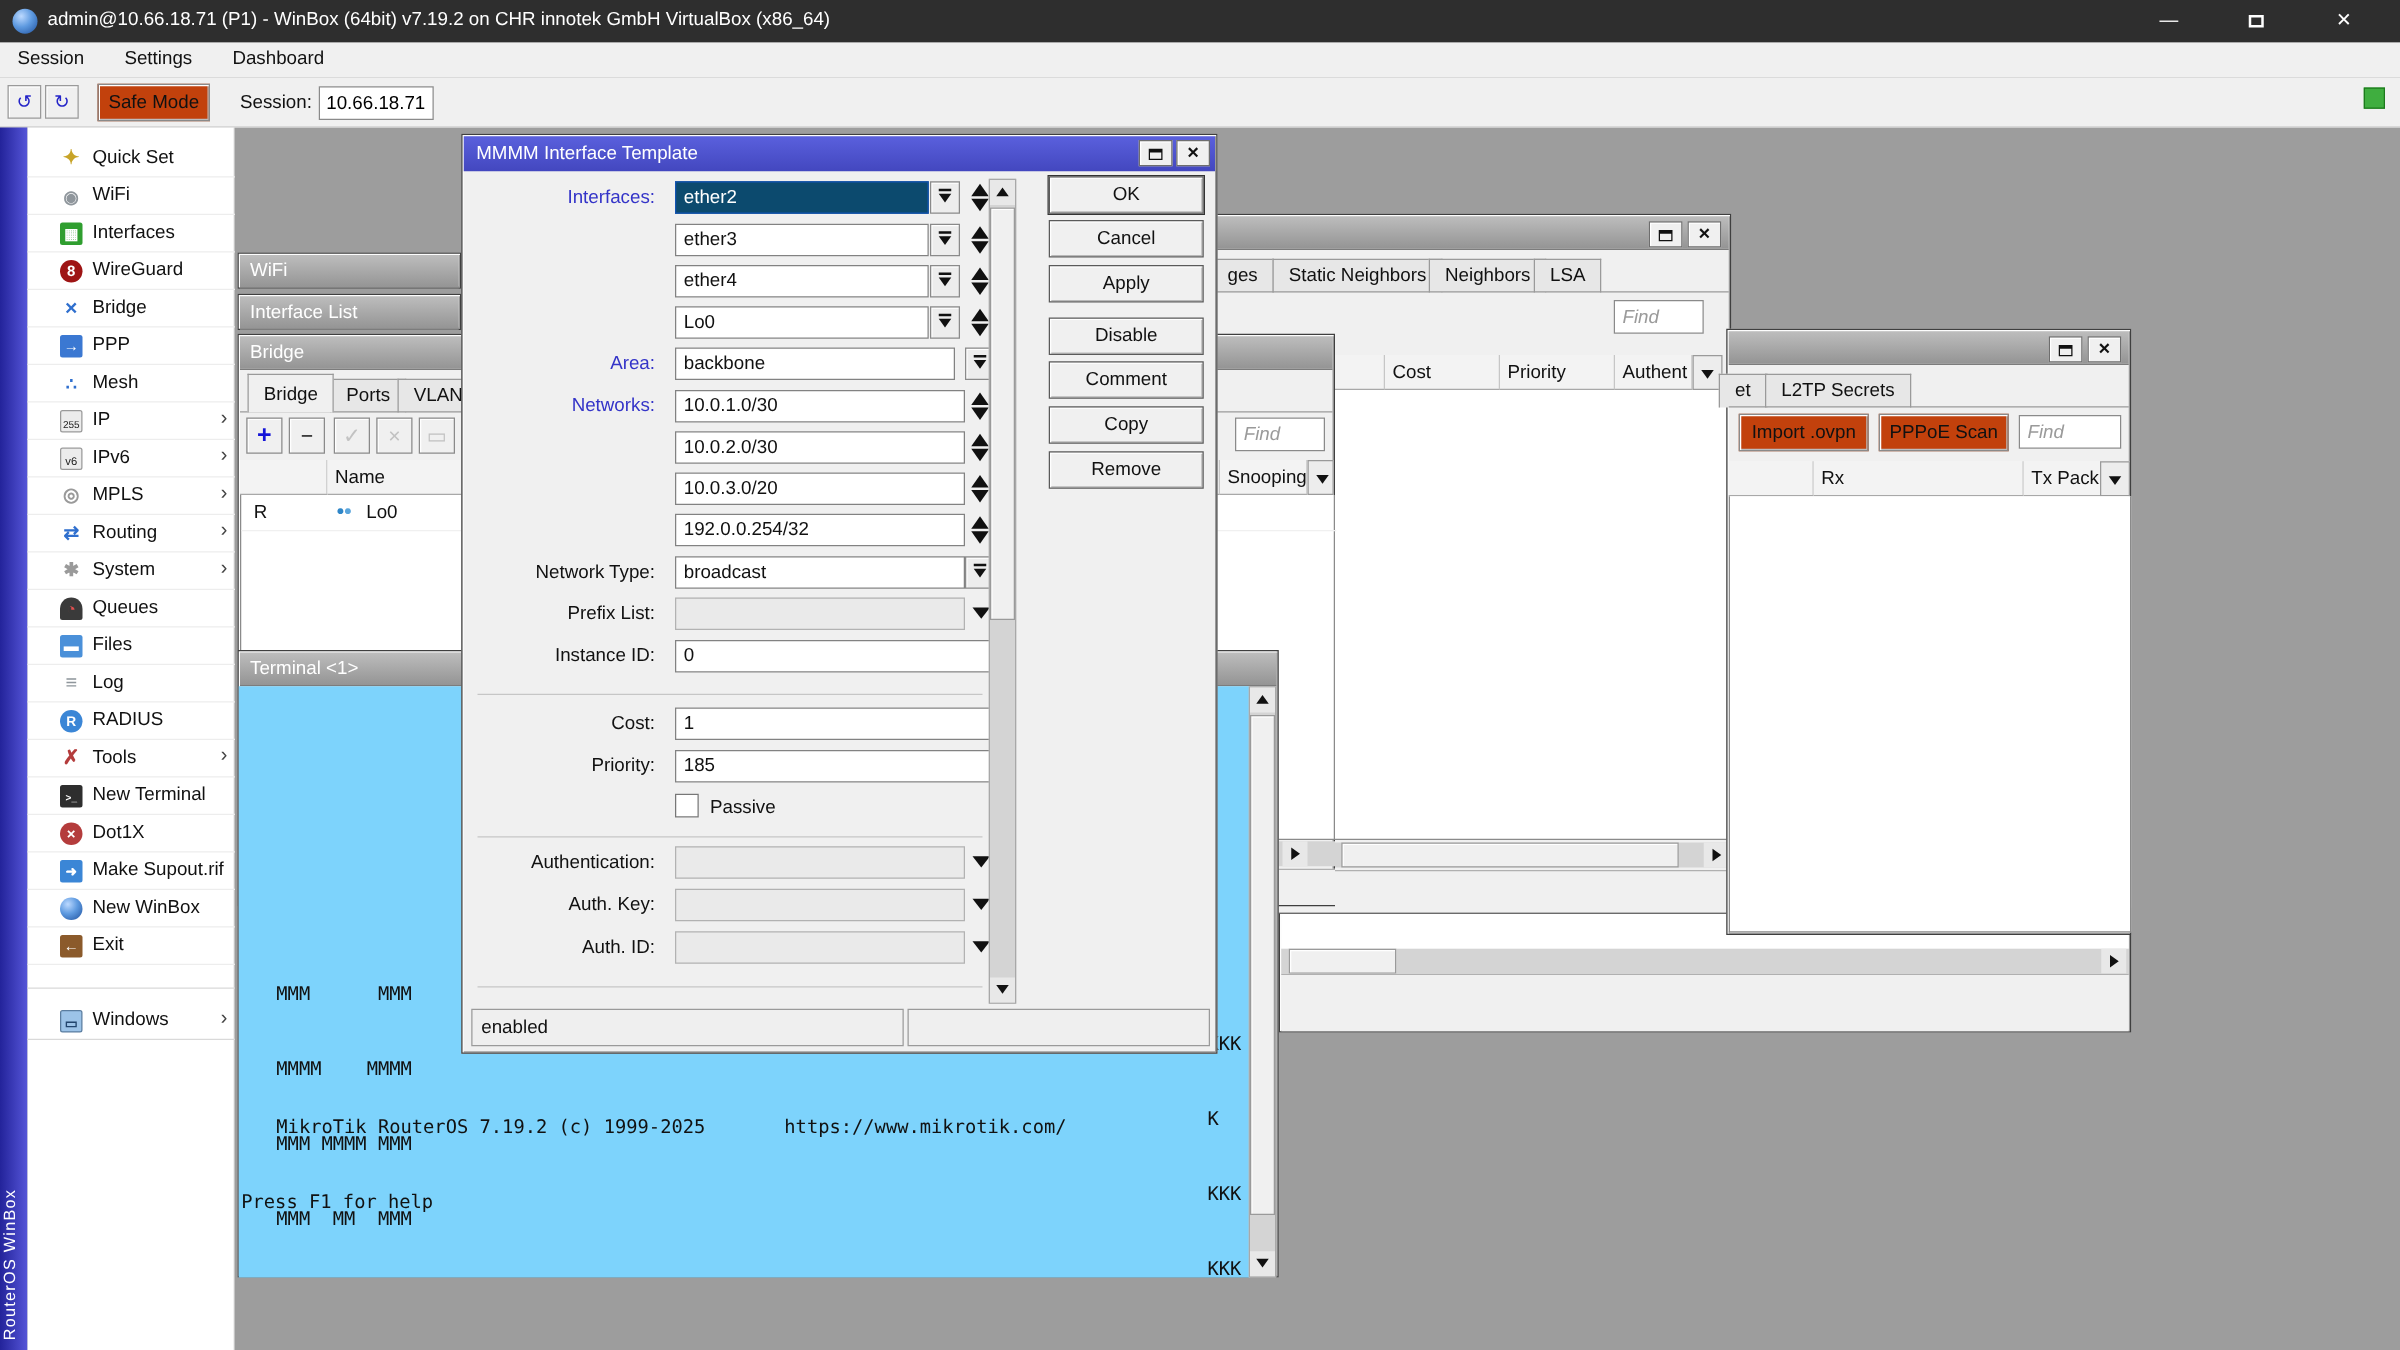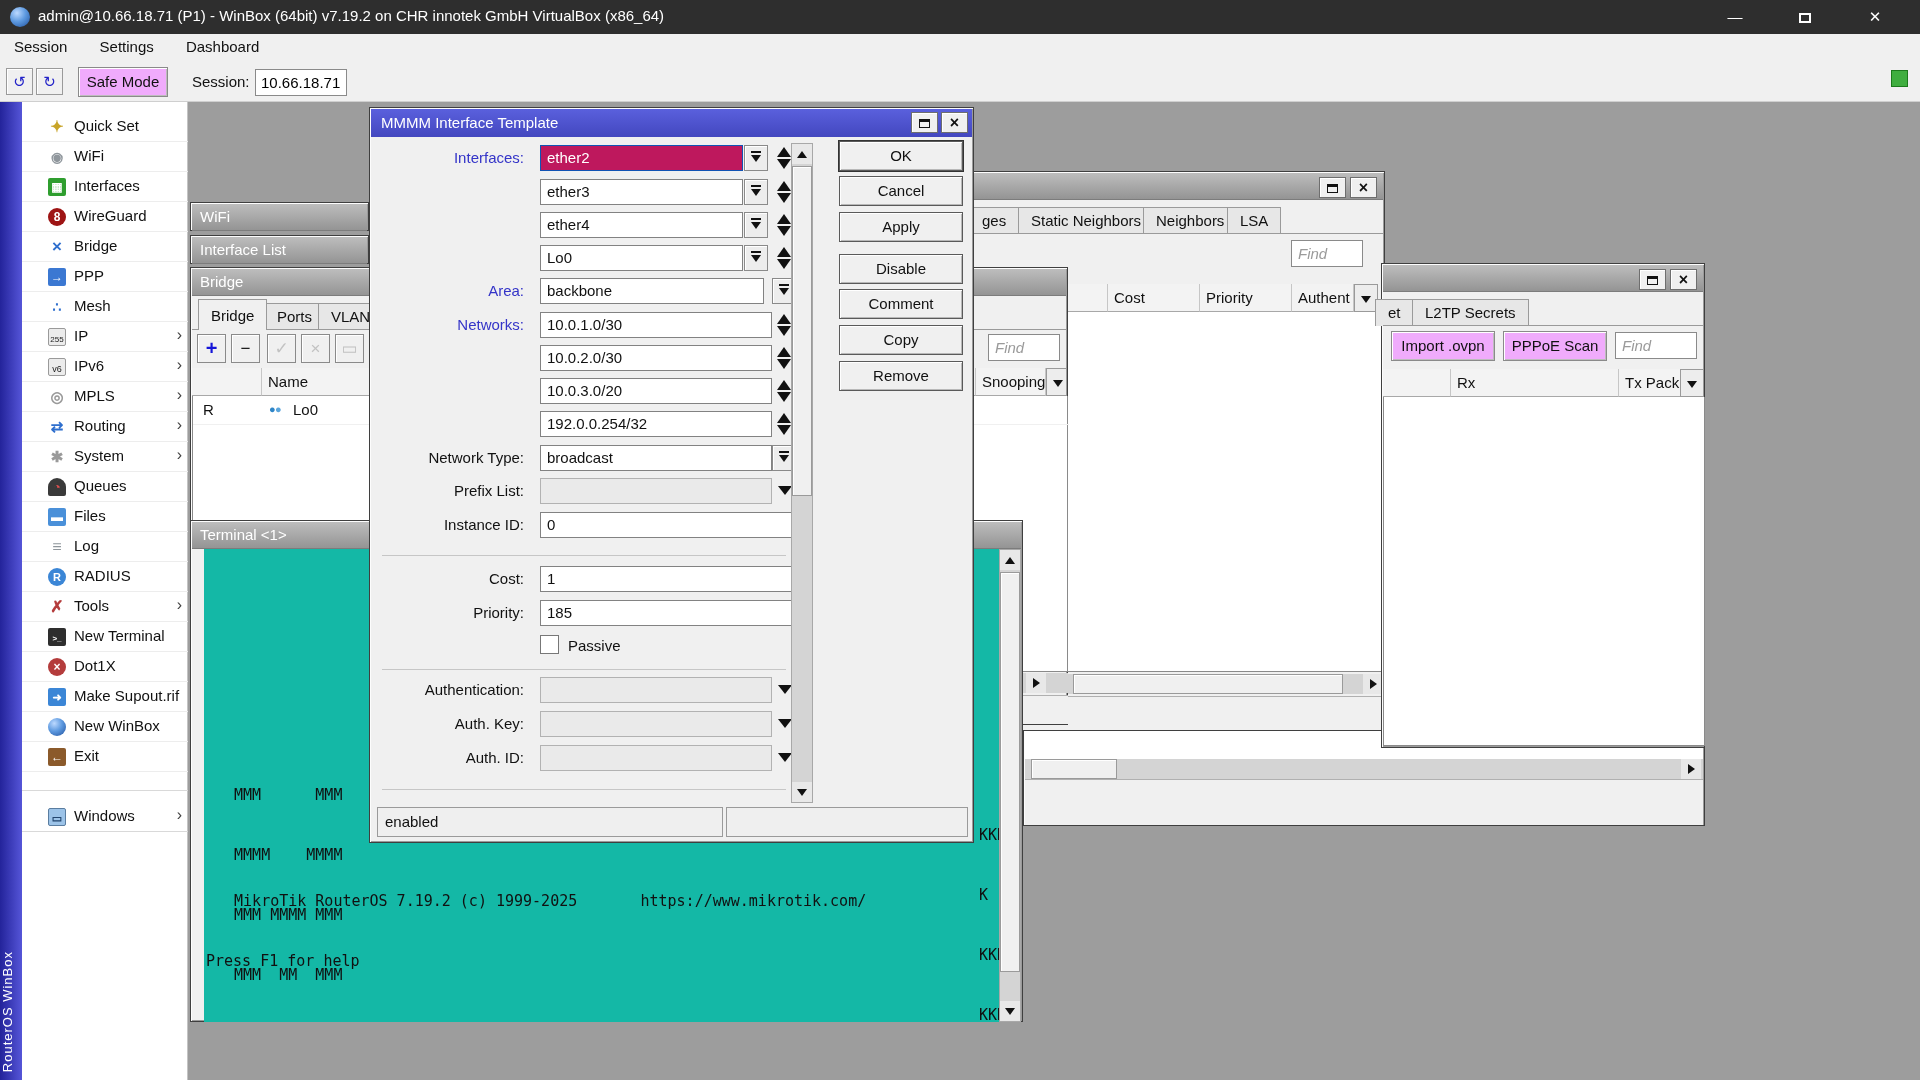--- a/index.html
+++ b/index.html
@@ -17,21 +17,21 @@
   .wcap.cls::before{ content:"✕"; }
   .wcap.max i { display:inline-block; width:12px; height:10px; border:2px solid #fff; vertical-align:middle; }
 
   .menubar { position:absolute; left:0; top:34px; width:1920px; height:28px; background:#f0f0f0; }
   .menubar .mitem { display:inline-block; padding:4px 14px 0 14px; height:28px; font-size:15px; }
 
   .toolbar { position:absolute; left:0; top:62px; width:1920px; height:40px; background:#f0f0f0; border-bottom:1px solid #cfcfcf; }
   .tbtn { position:absolute; top:6px; width:27px; height:27px; background:#f0f0f0; border:1px solid #9a9a9a;
       box-shadow:inset 1px 1px 0 #fff; text-align:center; line-height:25px; color:#2424c8; font-size:15px; }
   .tbtn.undo::before{ content:"↺"; } .tbtn.redo::before{ content:"↻"; }
-  .safemode { position:absolute; left:78px; top:5px; width:90px; height:30px; background:#f0abfc; border:1px solid #8a8a8a;
+  .safemode { position:absolute; left:78px; top:5px; width:90px; height:30px; background:#c2410c; border:1px solid #8a8a8a;
       box-shadow:inset 1px 1px 0 #fff, inset -1px -1px 0 #bdbdbd; text-align:center; line-height:28px; }
   .sesslabel { position:absolute; left:192px; top:11px; }
   .sessinput { position:absolute; left:255px; top:7px; width:92px; height:27px; border:1px solid #8a8a8a; background:#fff;
       font-family:"Liberation Sans",sans-serif; font-size:15px; padding:0 5px; }
   .greenind { position:absolute; right:12px; top:8px; width:17px; height:17px; background:#3fae3f; border:1px solid #1c7a1c; }
 
   
   .bluestrip { position:absolute; left:0; top:102px; width:22px; height:978px;
       background:linear-gradient(90deg,#23239a,#5555d8); }
   .vtext { position:absolute; left:0; bottom:8px; width:22px; writing-mode:vertical-rl; transform:rotate(180deg);
@@ -116,21 +116,21 @@
 
   
   .mono { font-family:"DejaVu Sans Mono", monospace; font-size:15px; white-space:pre; line-height:20px; }
 
   
   .drow { position:absolute; height:26px; }
   .dlabel { position:absolute; right:0; top:4px; white-space:nowrap; }
   .dlabel.blue { color:#3434c8; }
   .dval { position:absolute; top:0; height:26px; background:#fff; border:1px solid #828282; line-height:24px; padding:0 6px;
       font-size:15px; white-space:nowrap; overflow:hidden; }
-  .dval.sel { background:#be185d; border-color:#1153b4; color:#fff; }
+  .dval.sel { background:#0c4a6e; border-color:#1153b4; color:#fff; }
   .dval.gray { background:#eaeaea; border-color:#b2b2b2; }
   .combo-btn { position:absolute; top:0; width:24px; height:26px; background:#ededed; border:1px solid #8a8a8a;
       box-shadow:inset 1px 1px 0 #fff; }
   .combo-btn i { display:block; margin:5px auto 0 auto; width:10px; border-top:2px solid #111; }
   .combo-btn b { display:block; margin:2px auto 0 auto; width:0; border-left:5px solid transparent;
       border-right:5px solid transparent; border-top:7px solid #111; }
   .updn { position:absolute; top:0; width:23px; height:26px; }
   .updn::before { content:""; position:absolute; left:4px; top:2px; border-left:7px solid transparent;
       border-right:7px solid transparent; border-bottom:10px solid #111; }
   .updn::after { content:""; position:absolute; left:4px; bottom:2px; border-left:7px solid transparent;
@@ -374,21 +374,21 @@
       </div>
     </div>
     <div class="hscroll" style="left:1px; top:405px; width:876px;">
       <div class="sbtn rt" style="right:22px;"></div>
     </div>
     <div class="statbar" style="left:1px; top:427px; width:876px; height:29px;"></div>
   </div>
 
   <div class="mdiwin" style="left:190px; top:520px; width:833px; height:502px;">
     <div class="ititle">Terminal &lt;1&gt;</div>
-    <div style="position:absolute; left:13px; top:28px; width:809px; height:473px; background:#14b8a6; overflow:hidden;">
+    <div style="position:absolute; left:0; top:28px; width:809px; height:473px; background:#7dd3fc; overflow:hidden;">
       <div class="mono" style="position:absolute; left:12px; top:196px;">
         <div>  MMM      MMM</div>
         <div>  MMMM    MMMM</div>
         <div>  MMM MMMM MMM</div>
         <div>  MMM  MM  MMM</div>
         
         
       </div>
       <div class="mono" style="position:absolute; left:775px; top:236px;">
         <div>KKK</div>

